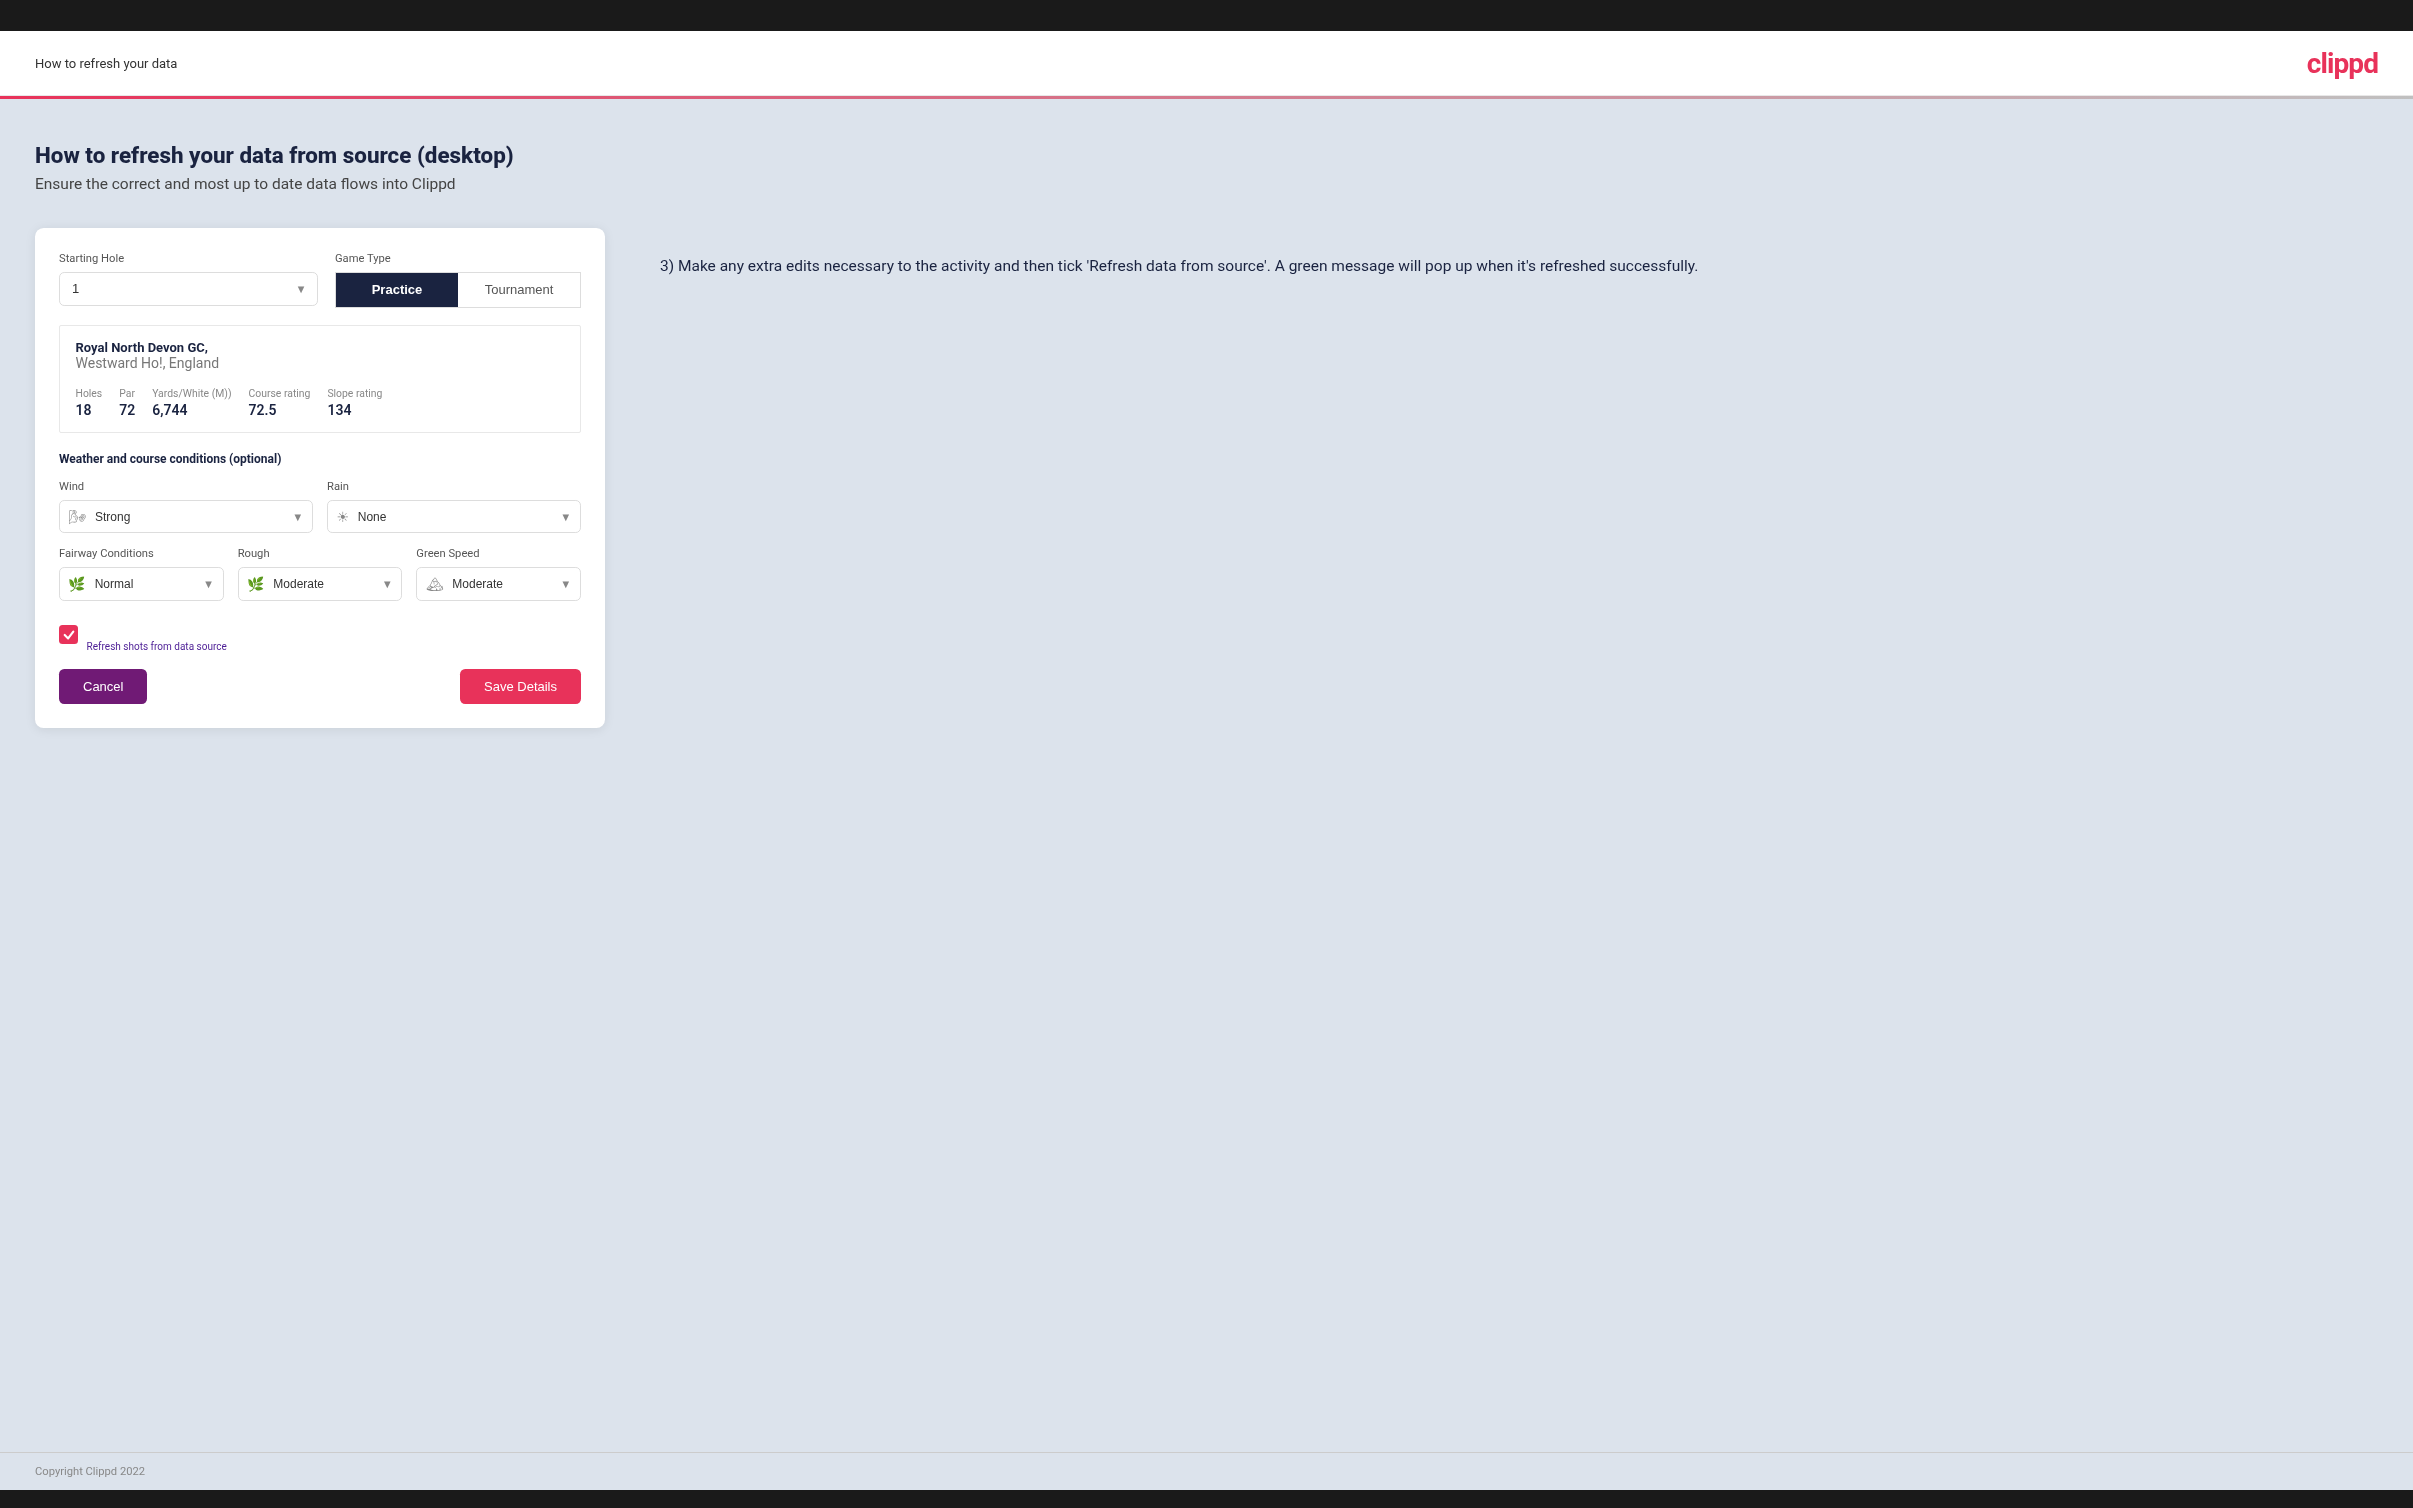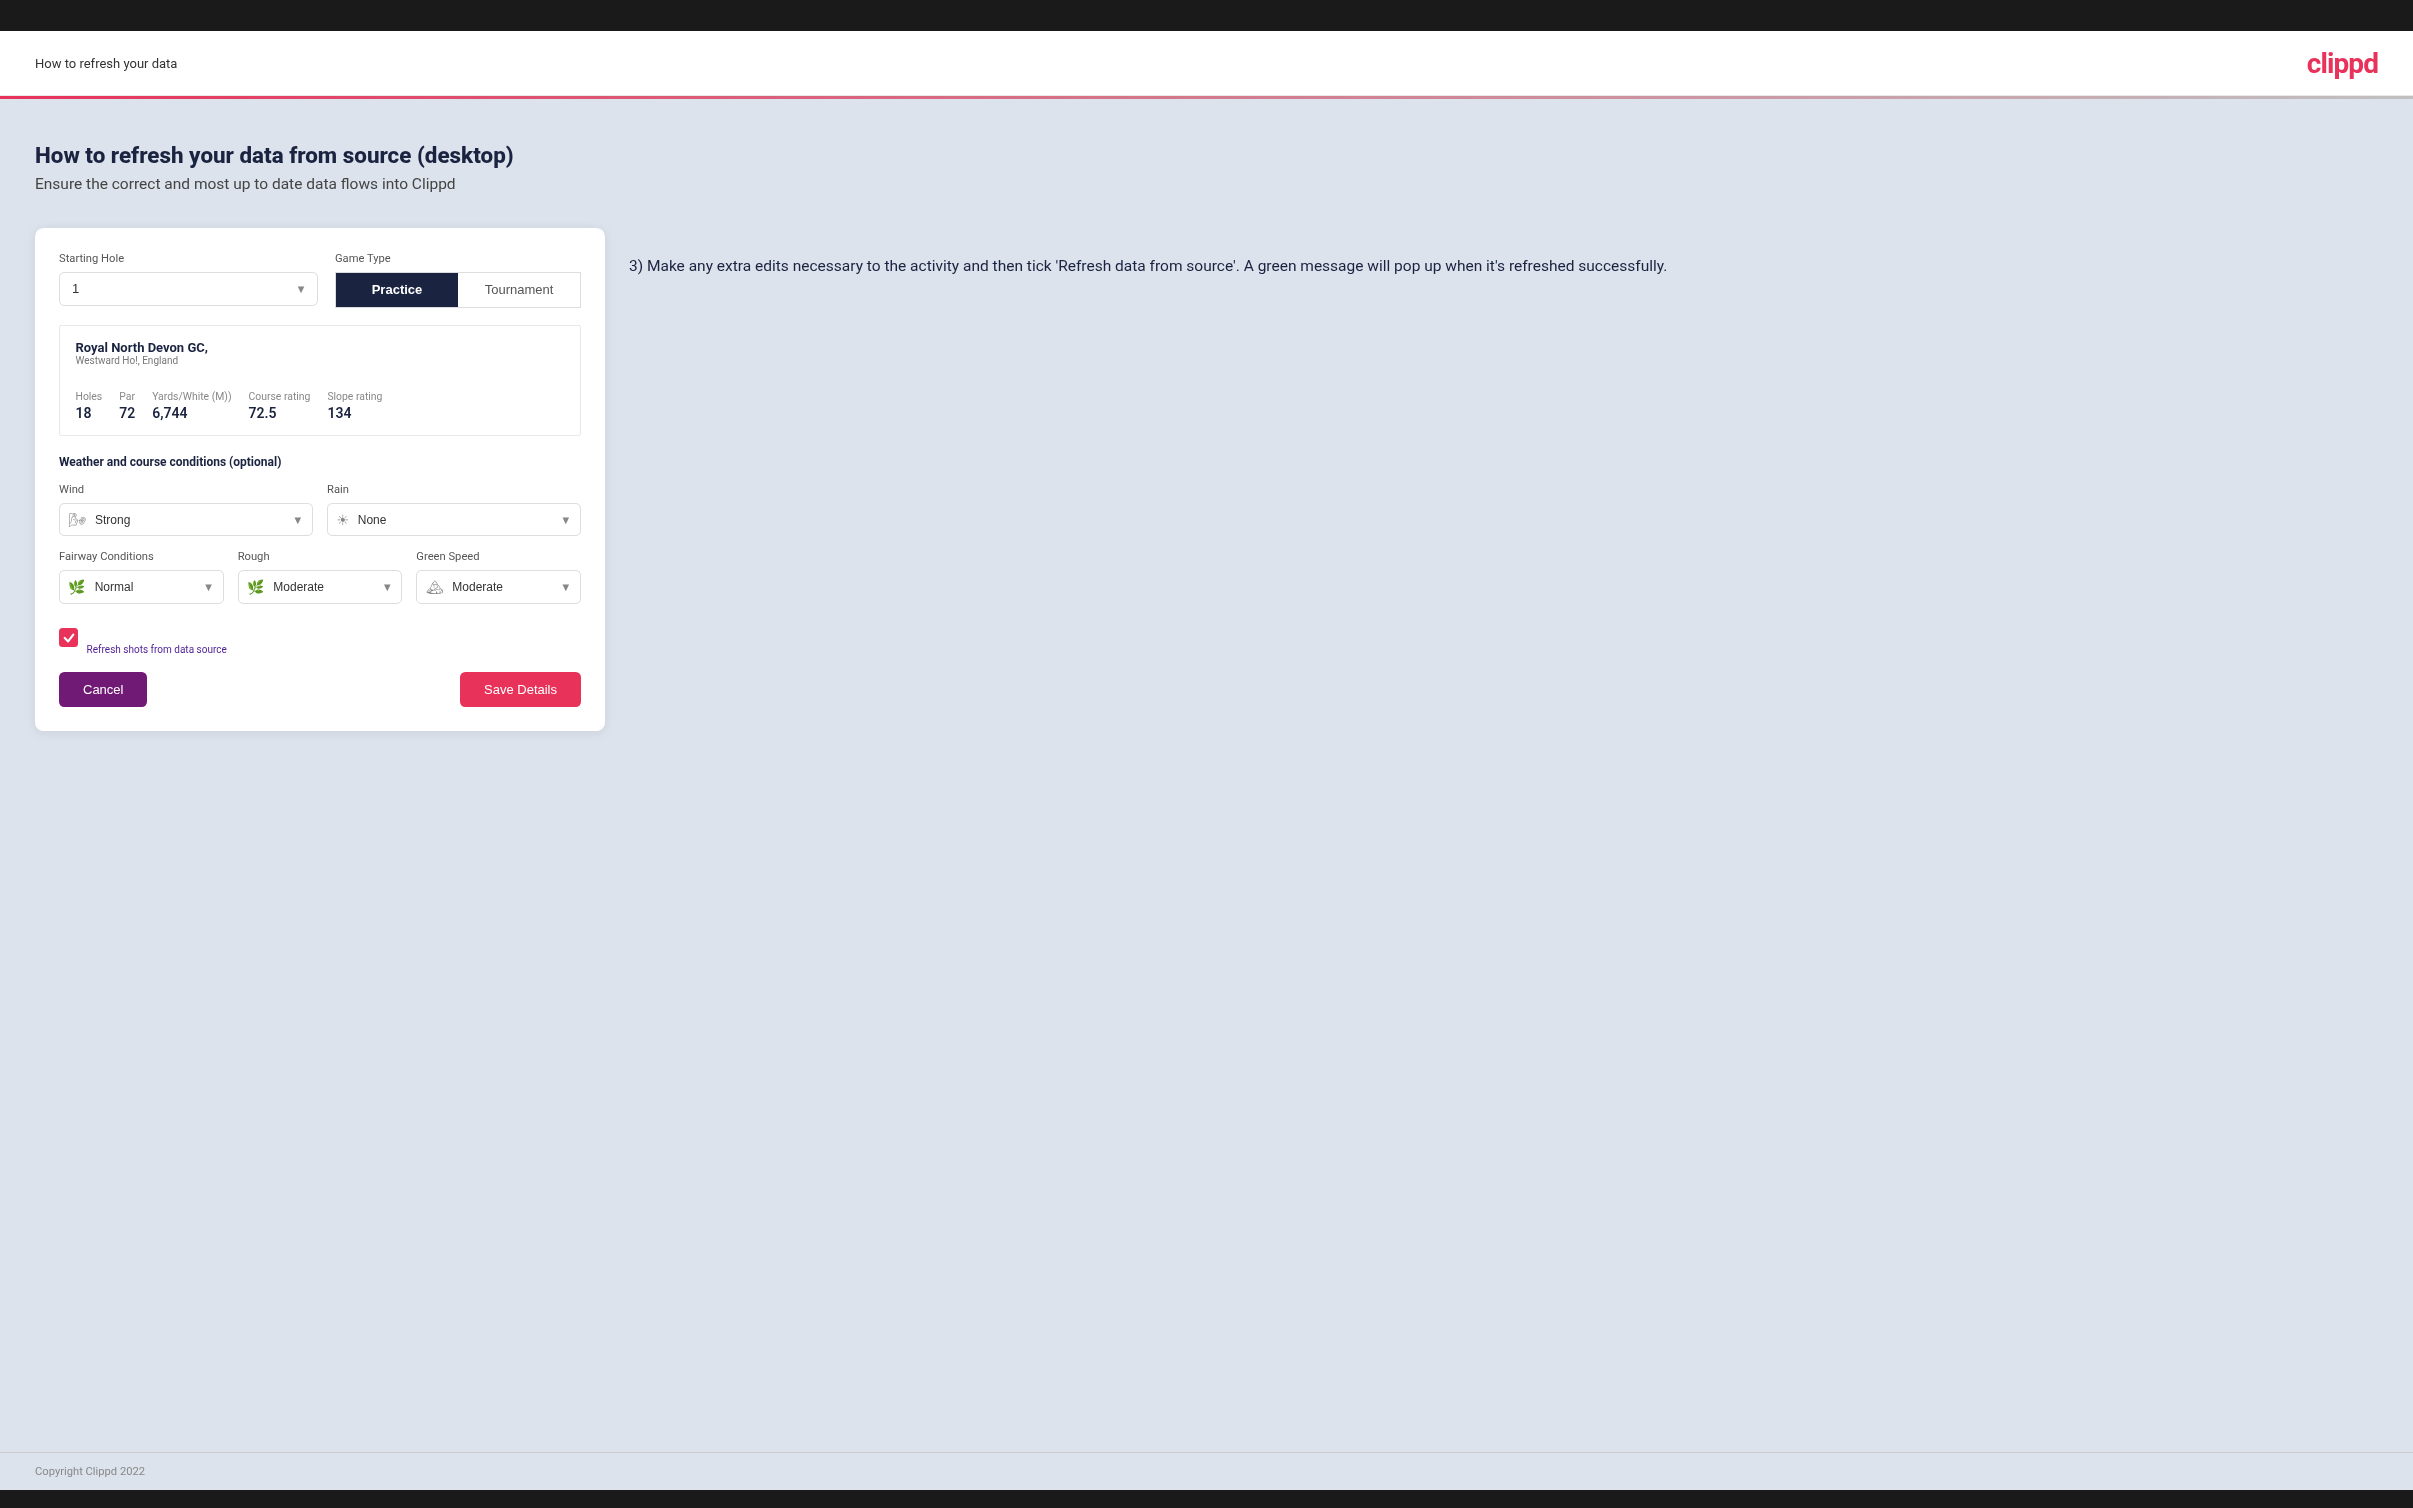--- a/index.html
+++ b/index.html
@@ -45,21 +45,21 @@
       color: #1a2340;
       margin-bottom: 7px;
     }
     .page-subheading {
       font-size: 15.5px;
       color: #444;
       margin-bottom: 35px;
     }
     .content-row {
       display: flex;
-      gap: 24px;
+      gap: 55px;
       align-items: flex-start;
     }
     .card {
       background: #fff;
       border-radius: 8.6px;
       padding: 24px;
       flex: 0 0 570px;
       box-shadow: 0 1.7px 10.4px rgba(0,0,0,0.08);
     }
     .field-row {
@@ -134,23 +134,23 @@
       border-radius: 2px;
       padding: 14px 15.5px;
       margin-bottom: 19px;
     }
     .course-name {
       font-size: 13px;
       font-weight: 700;
       color: #1a2340;
     }
     .course-location {
-      font-size: 10px;
+      font-size: 14px;
       color: #777;
-      margin-bottom: 24px;
+      margin-bottom: 16px;
     }
     .course-stats {
       display: flex;
       gap: 17px;
     }
     .course-stat {
       display: flex;
       flex-direction: column;
     }
     .stat-label {

